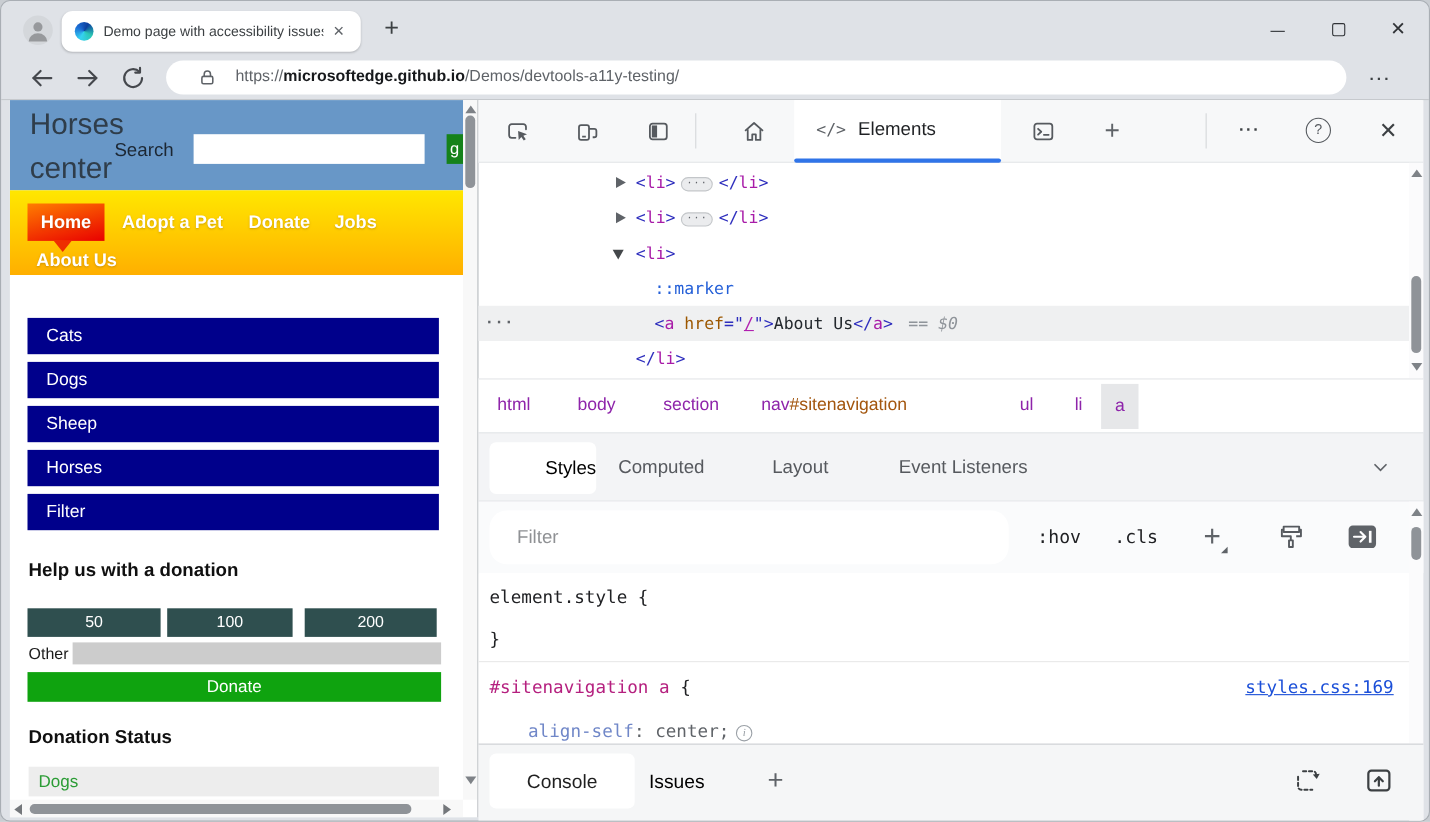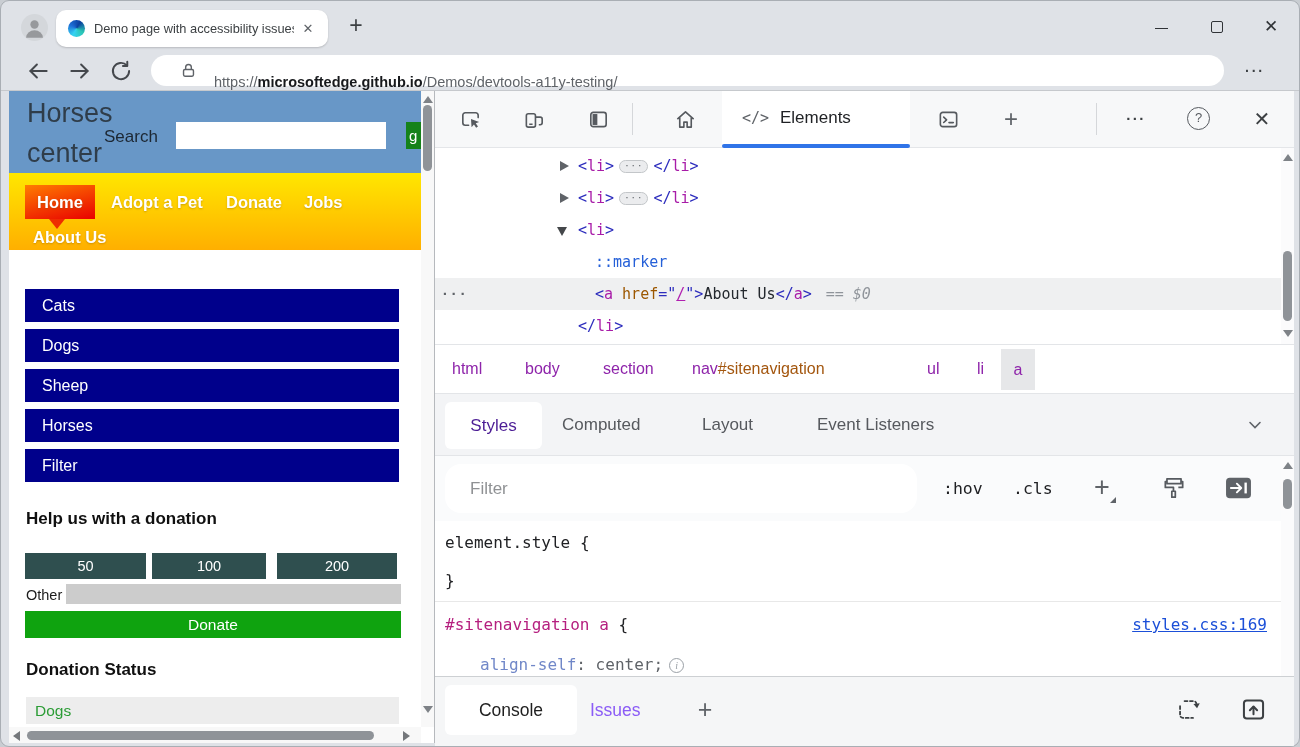--- a/index.html
+++ b/index.html
@@ -22,21 +22,21 @@
   .wc-min{left:1140px;top:14px;width:40px;height:24px;}
   .wc-min i{position:absolute;left:14px;top:13px;width:13px;height:0;border-top:1.6px solid #303337;}
   .wc-max{left:1196px;top:14px;width:40px;height:24px;}
   .wc-max i{position:absolute;left:14px;top:6px;width:12px;height:12px;border:1.6px solid #303337;border-radius:2px;}
   .wc-close{left:1250px;top:12px;width:40px;height:28px;font-size:17px;line-height:28px;text-align:center;color:#303337;}
 
   
   .navbtn{top:57px;width:26px;height:26px;color:#45484d;}
   .addr{left:150px;top:54px;width:1073px;height:31px;background:#fff;border-radius:16px;}
   .addr-lock{position:absolute;left:29px;top:7px;width:17px;height:17px;color:#5f6368;}
-  .addr-url{position:absolute;left:63px;top:18px;font-size:14.5px;line-height:19px;white-space:nowrap;}
+  .addr-url{position:absolute;left:63px;top:6px;font-size:14.5px;line-height:19px;white-space:nowrap;}
   .u-dim{color:#5f6368;} .u-host{color:#17191c;font-weight:700;}
   .more-dots{left:1234px;top:57px;width:40px;height:26px;text-align:center;color:#3c4043;font-size:14px;line-height:26px;letter-spacing:2px;font-weight:700;}
   .topline{left:0;top:89px;width:1300px;height:1px;background:#c6c9cd;}
 
   
   .page{left:8px;top:90px;width:425px;height:652px;background:#fff;overflow:hidden;}
   .ph{left:0;top:0;width:412px;height:82px;background:#6897c7;}
   .ph h1{position:absolute;left:18px;top:2px;margin:0;font-size:27px;line-height:40px;font-weight:400;color:#2f3d4a;}
   .ph-search{position:absolute;left:95px;top:36px;font-size:17px;color:#1c2733;}
   .ph-input{position:absolute;left:167px;top:31px;width:210px;height:27px;background:#fff;border:none;}
@@ -98,21 +98,21 @@
   .dom-sb .vsb-thumb{top:103px;height:70px;}
 
   
   .crumbs{left:0;top:253px;width:859px;height:49px;background:#fff;border-top:1px solid #e3e5e8;font-size:16px;}
   .crumb{position:absolute;top:0;line-height:48px;color:#8e24aa;}
   .crumb-id{color:#a3560e;}
   .crumb-sel{left:566px;top:4px;width:34px;height:41px;background:#e6e7e9;text-align:center;line-height:41px;color:#8e24aa;}
 
   
   .stabs{left:0;top:302px;width:859px;height:63px;background:#f3f4f6;border-top:1px solid #e3e5e8;border-bottom:1px solid #e3e5e8;font-size:17px;color:#56595e;}
-  .stab-active{position:absolute;left:10px;top:8px;width:97px;height:47px;background:#fff;border-radius:6px;text-align:center;line-height:47px;color:#4c1d95;}
+  .stab-active{position:absolute;left:10px;top:8px;width:97px;height:47px;background:#fff;border-radius:6px;text-align:right;line-height:47px;color:#000000;}
   .stab{position:absolute;top:0;line-height:61px;}
   .chev{position:absolute;left:812px;top:23px;width:16px;height:16px;color:#5f6368;}
 
   
   .frow{left:0;top:365px;width:859px;height:65px;background:#fafbfc;}
   .filter{position:absolute;left:10px;top:8px;width:472px;height:49px;background:#fff;border:none;border-radius:16px;
           padding-left:25px;font-size:17px;font-family:"Liberation Sans",sans-serif;color:#333;}
   .filter::placeholder{color:#8f9194;}
   .mono-btn{position:absolute;top:0;line-height:65px;font-family:"DejaVu Sans Mono","Liberation Mono",monospace;font-size:16.5px;color:#202124;}
   .f-plus{position:absolute;left:652px;top:14px;width:30px;height:36px;font-size:27px;line-height:34px;text-align:center;color:#5f6368;font-weight:300;}
@@ -129,21 +129,21 @@
   .sdiv{position:absolute;left:0;top:80px;width:846px;height:1px;background:#e8e8e8;}
   .sel-magenta{color:#b5207f;}
   .csslink{position:absolute;right:14px;top:84px;height:40px;line-height:40px;color:#1b4fd8;text-decoration:underline;}
   .prop{color:#7087c8;} .pval{color:#5f6368;}
   .info-i{display:inline-block;width:15px;height:15px;border:1.4px solid #9aa0a6;border-radius:50%;color:#9aa0a6;
           font-size:10px;line-height:14px;text-align:center;vertical-align:1px;margin-left:6px;font-family:"Liberation Serif",serif;font-style:italic;}
 
   
   .drawer{left:0;top:585px;width:859px;height:87px;background:#f5f6f7;border-top:1px solid #cdd0d3;font-size:17.5px;}
   .dr-tab{position:absolute;left:10px;top:8px;width:132px;height:50px;background:#fff;border-radius:6px;text-align:center;line-height:50px;color:#1f1f1f;}
-  .dr-issues{position:absolute;left:155px;top:0;line-height:66px;color:#8b5cf6;}
+  .dr-issues{position:absolute;left:155px;top:0;line-height:66px;color:#000000;}
   .dr-plus{position:absolute;left:255px;top:17px;width:30px;height:32px;font-size:25px;line-height:31px;text-align:center;color:#5f6368;font-weight:300;}
   .dr-ic{position:absolute;top:19px;width:27px;height:27px;color:#3c4043;}
 </style>
 </head>
 <body>
 
 <div class="win">
 
   <div class="abs avatar">
     <svg viewBox="0 0 24 24" width="27" height="27">

